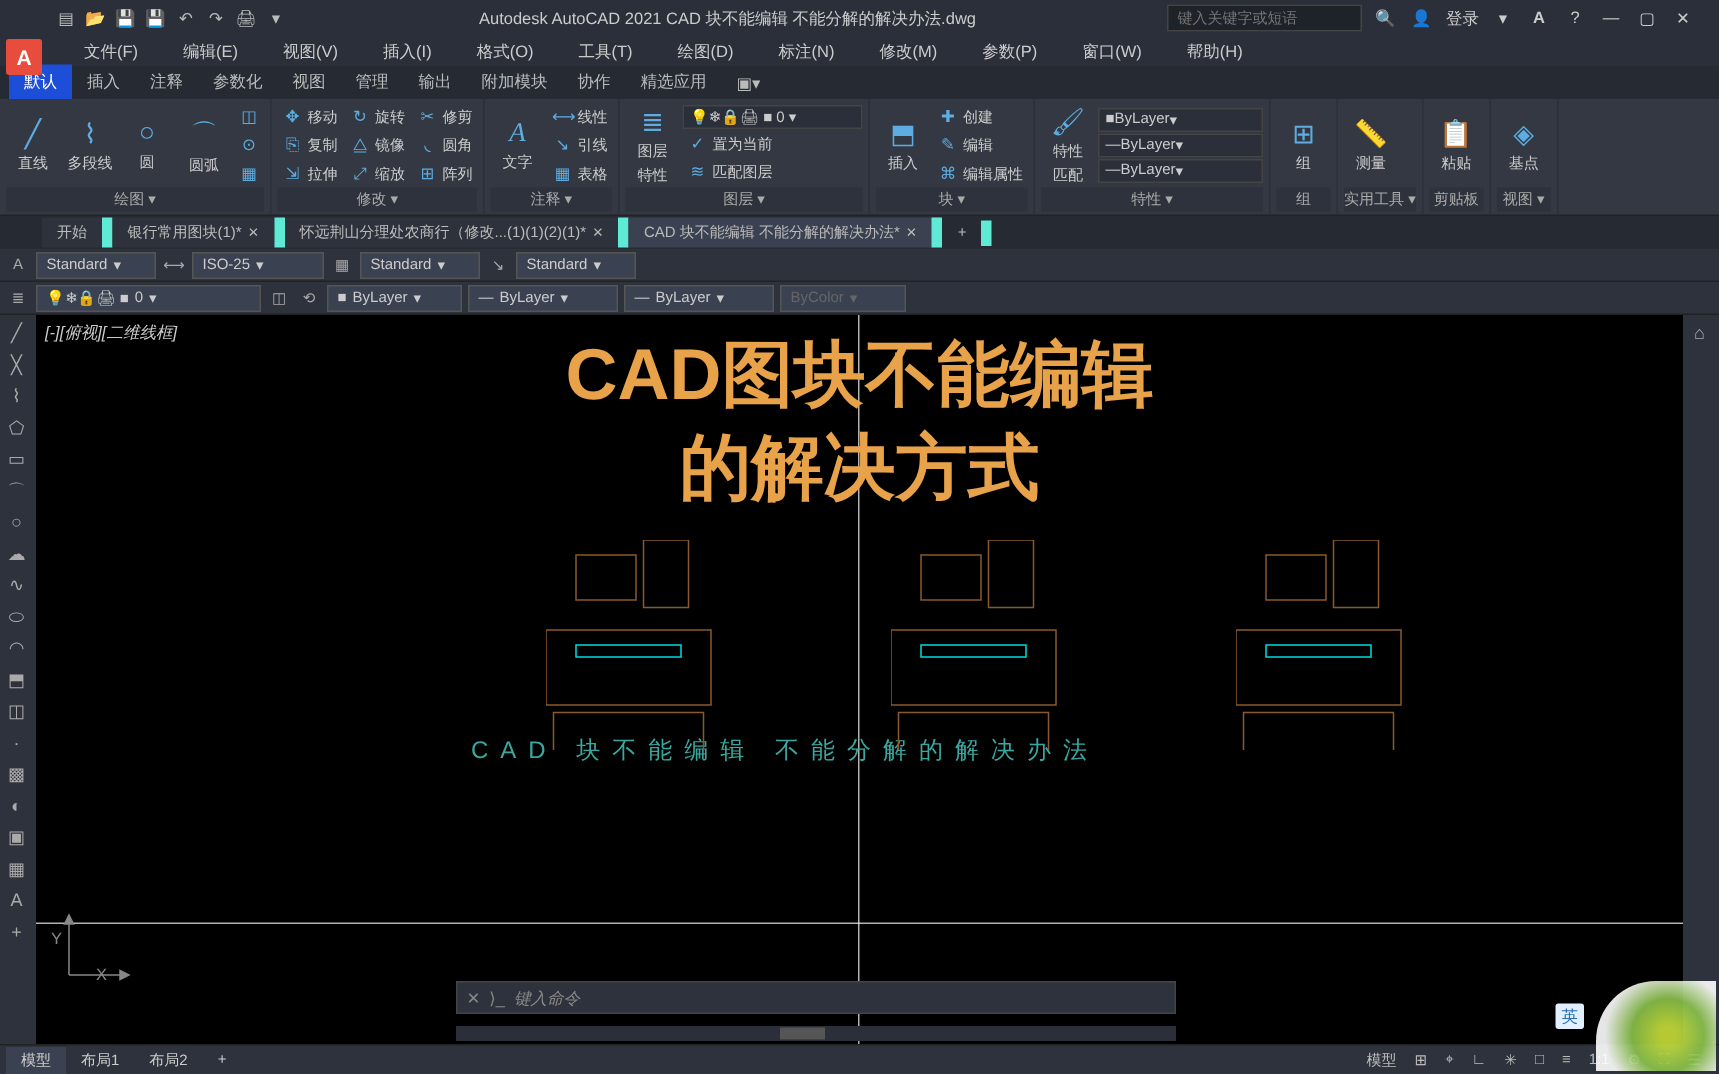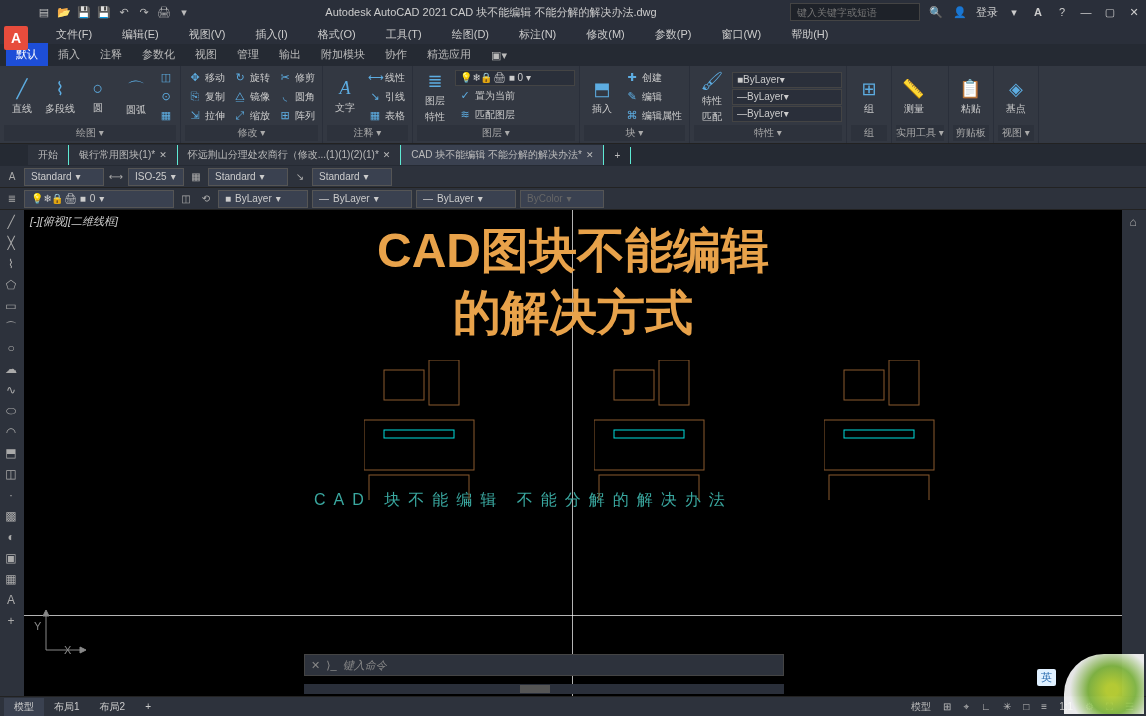--- a/index.html
+++ b/index.html
@@ -4,21 +4,21 @@
 <style>
 * { margin: 0; padding: 0; box-sizing: border-box; font-family: "Microsoft YaHei", sans-serif; }
 body { width: 1146px; height: 716px; background: #000; overflow: hidden; position: relative; }
 
 
 .title-bar { height: 24px; background: #2a2f3a; display: flex; align-items: center; color: #ccc; font-size: 11px; }
 .app-logo { width: 24px; height: 24px; background: #e74c3c; color: #fff; display: flex; align-items: center; justify-content: center; font-weight: bold; font-size: 14px; position: absolute; left: 4px; top: 26px; z-index: 10; border-radius: 2px; }
 .qat { display: flex; gap: 4px; padding-left: 36px; align-items: center; }
 .qat-icon { width: 16px; height: 16px; display: flex; align-items: center; justify-content: center; color: #bbb; font-size: 11px; }
 .title-text { flex: 1; text-align: center; font-size: 11px; }
-.title-right { display: flex; gap: 8px; align-items: center; padding-right: 4px; }
+.title-right { display: flex; gap: 8px; align-items: center; padding-right: 16px; }
 .search-box { background: #1e2229; border: 1px solid #444; padding: 1px 6px; color: #888; font-size: 10px; width: 130px; height: 18px; }
 .win-btn { width: 16px; height: 14px; color: #ccc; font-size: 11px; display: flex; align-items: center; justify-content: center; }
 
 
 .menu-bar { height: 20px; background: #2a2f3a; display: flex; align-items: center; padding-left: 36px; gap: 2px; font-size: 11px; color: #ccc; }
 .menu-item { padding: 2px 8px; cursor: pointer; margin-left: 12px; }
 
 
 .ribbon-tabs { height: 22px; background: #252a33; display: flex; align-items: flex-end; padding-left: 6px; font-size: 11px; color: #bbb; }
 .ribbon-tab { padding: 4px 10px; cursor: pointer; }
@@ -31,21 +31,21 @@
 .panel-title { font-size: 10px; color: #aaa; text-align: center; padding: 1px 0; background: #2d323c; }
 .big-btn { display: flex; flex-direction: column; align-items: center; justify-content: center; width: 36px; height: 56px; color: #ccc; font-size: 10px; gap: 2px; }
 .big-btn .icon { font-size: 18px; color: #5dade2; }
 .small-row { display: flex; flex-direction: column; gap: 1px; }
 .small-btn { display: flex; align-items: center; gap: 3px; height: 18px; padding: 0 3px; color: #ccc; font-size: 10px; white-space: nowrap; }
 .small-btn .icon { font-size: 11px; color: #5dade2; width: 14px; text-align: center; }
 .layer-combo { background: #2a2f3a; border: 1px solid #444; color: #ccc; font-size: 10px; height: 16px; padding: 0 4px; display: flex; align-items: center; }
 
 
 .doc-tabs { height: 22px; background: #252a33; display: flex; align-items: center; padding-left: 28px; font-size: 10px; color: #bbb; }
-.doc-tab { padding: 3px 10px; display: flex; align-items: center; gap: 4px; background: #2d323c; border-right: 1px solid #5eead4; }
+.doc-tab { padding: 3px 10px; display: flex; align-items: center; gap: 4px; background: #2d323c; border-right: 7px solid #5eead4; }
 .doc-tab.active { background: #3a4150; }
 .doc-close { font-size: 9px; }
 
 
 .toolbar-row { height: 22px; background: #2d323c; display: flex; align-items: center; gap: 4px; padding: 0 4px; border-bottom: 1px solid #222; font-size: 10px; color: #ccc; }
 .tb-combo { background: #3a4150; border: 1px solid #555; height: 18px; padding: 0 6px; display: flex; align-items: center; gap: 4px; }
 .tb-icon { width: 16px; height: 16px; display: flex; align-items: center; justify-content: center; color: #aaa; }
 .container { display: flex; flex-direction: column; height: 716px; }
 .main-row { display: flex; flex: 1; min-height: 0; }
 .left-toolbar { width: 24px; background: #2d323c; display: flex; flex-direction: column; gap: 1px; padding-top: 2px; }
@@ -372,21 +372,21 @@
         <span>CAD 块不能编辑 不能分解的解决办法*</span>
         <span class="doc-close">✕</span>
       </div>
     <div class="doc-tab" style="background:#252a33">+</div>
   </div>
 
   <div class="toolbar-row">
     <span class="tb-icon">A</span>
     <div class="tb-combo" style="width:80px"><span>Standard</span> ▾</div>
     <span class="tb-icon">⟷</span>
-    <div class="tb-combo" style="width:56px"><span>ISO-25</span> ▾</div>
+    <div class="tb-combo" style="width:88px"><span>ISO-25</span> ▾</div>
     <span class="tb-icon">▦</span>
     <div class="tb-combo" style="width:80px"><span>Standard</span> ▾</div>
     <span class="tb-icon">↘</span>
     <div class="tb-combo" style="width:80px"><span>Standard</span> ▾</div>
   </div>
 
   <div class="toolbar-row">
     <span class="tb-icon">≣</span>
     <div class="tb-combo" style="width:150px">💡❄🔒🖨 ■ <span>0</span> ▾</div>
     <span class="tb-icon">◫</span>

